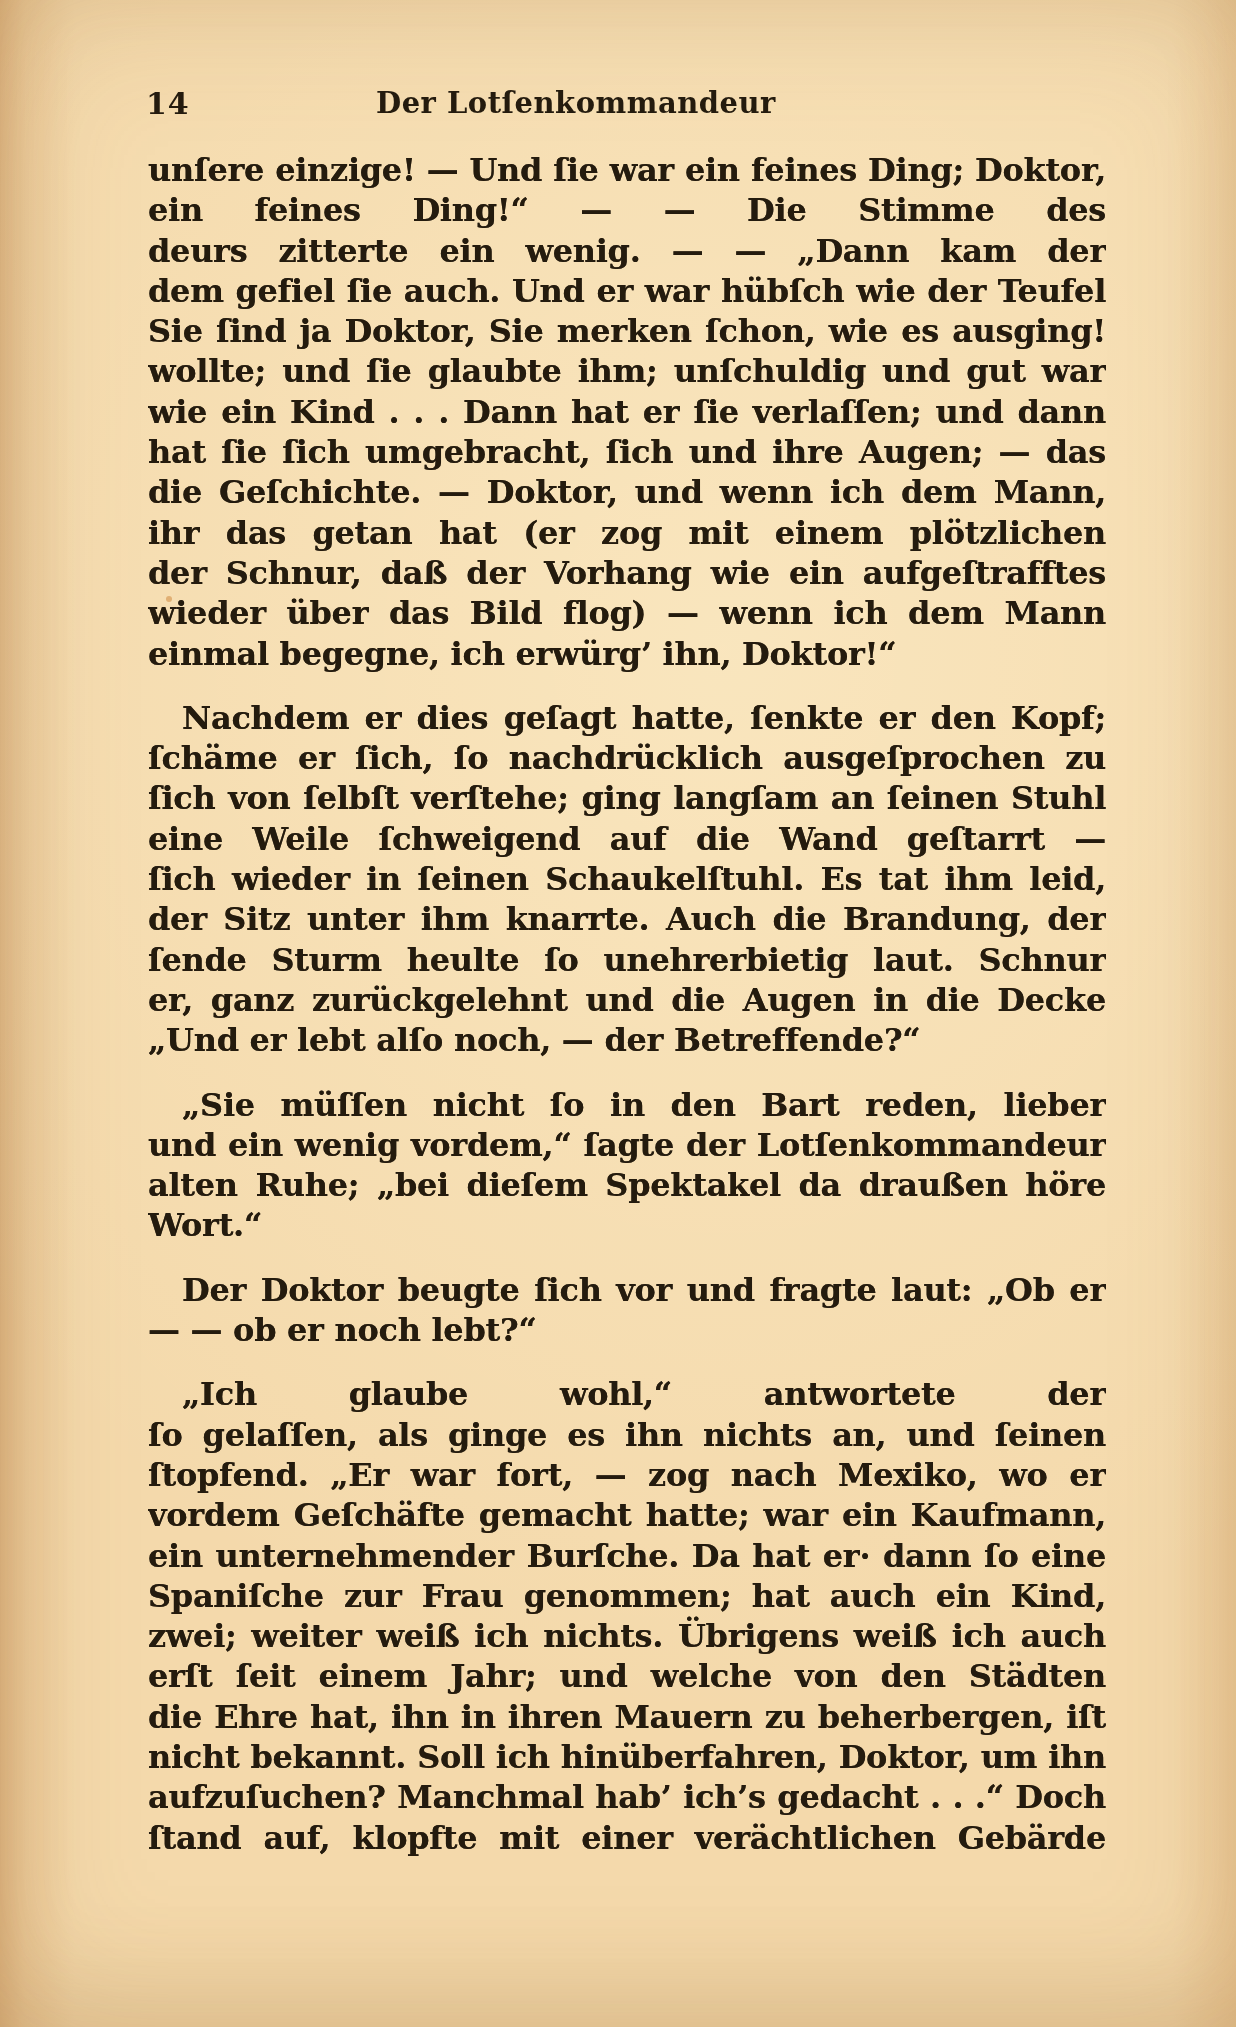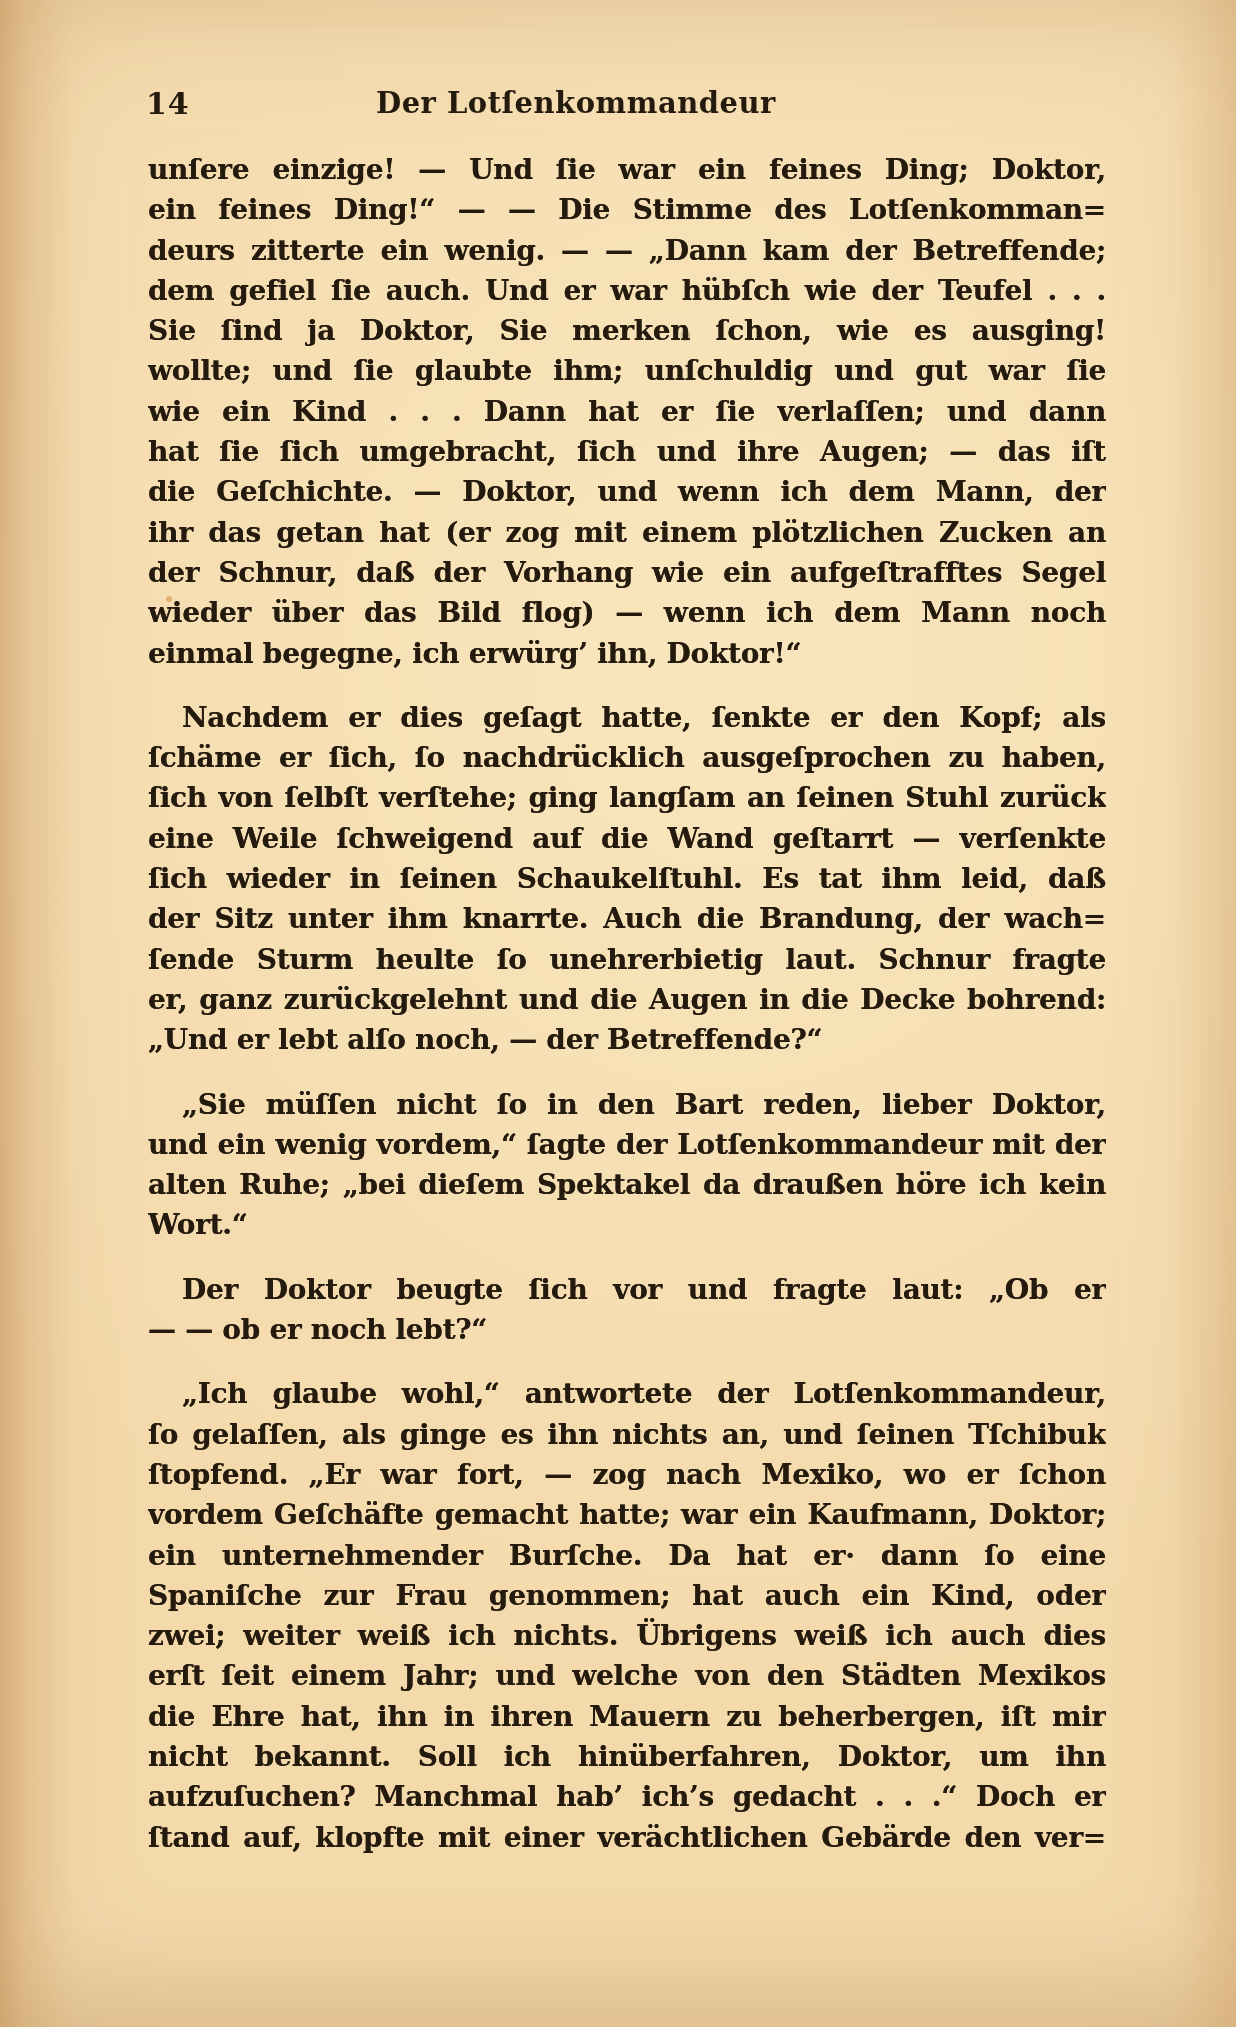--- a/index.html
+++ b/index.html
@@ -42,21 +42,21 @@
     top: 0;
     font-size: 29px;
     font-weight: 700;
     letter-spacing: 0.5px;
   }
   .text-block {
     position: absolute;
     top: 150px;
     left: 148px;
     width: 958px;
-    font-size: 28px;
+    font-size: 32px;
     font-weight: 700;
     letter-spacing: -0.3px;
     line-height: 40.3px;
     text-shadow: 0 0 0.5px rgba(30,20,8,0.75);
   }
   .paragraph { margin: 0; }
   .line {
     text-align: justify;
     text-align-last: justify;
     white-space: normal;

